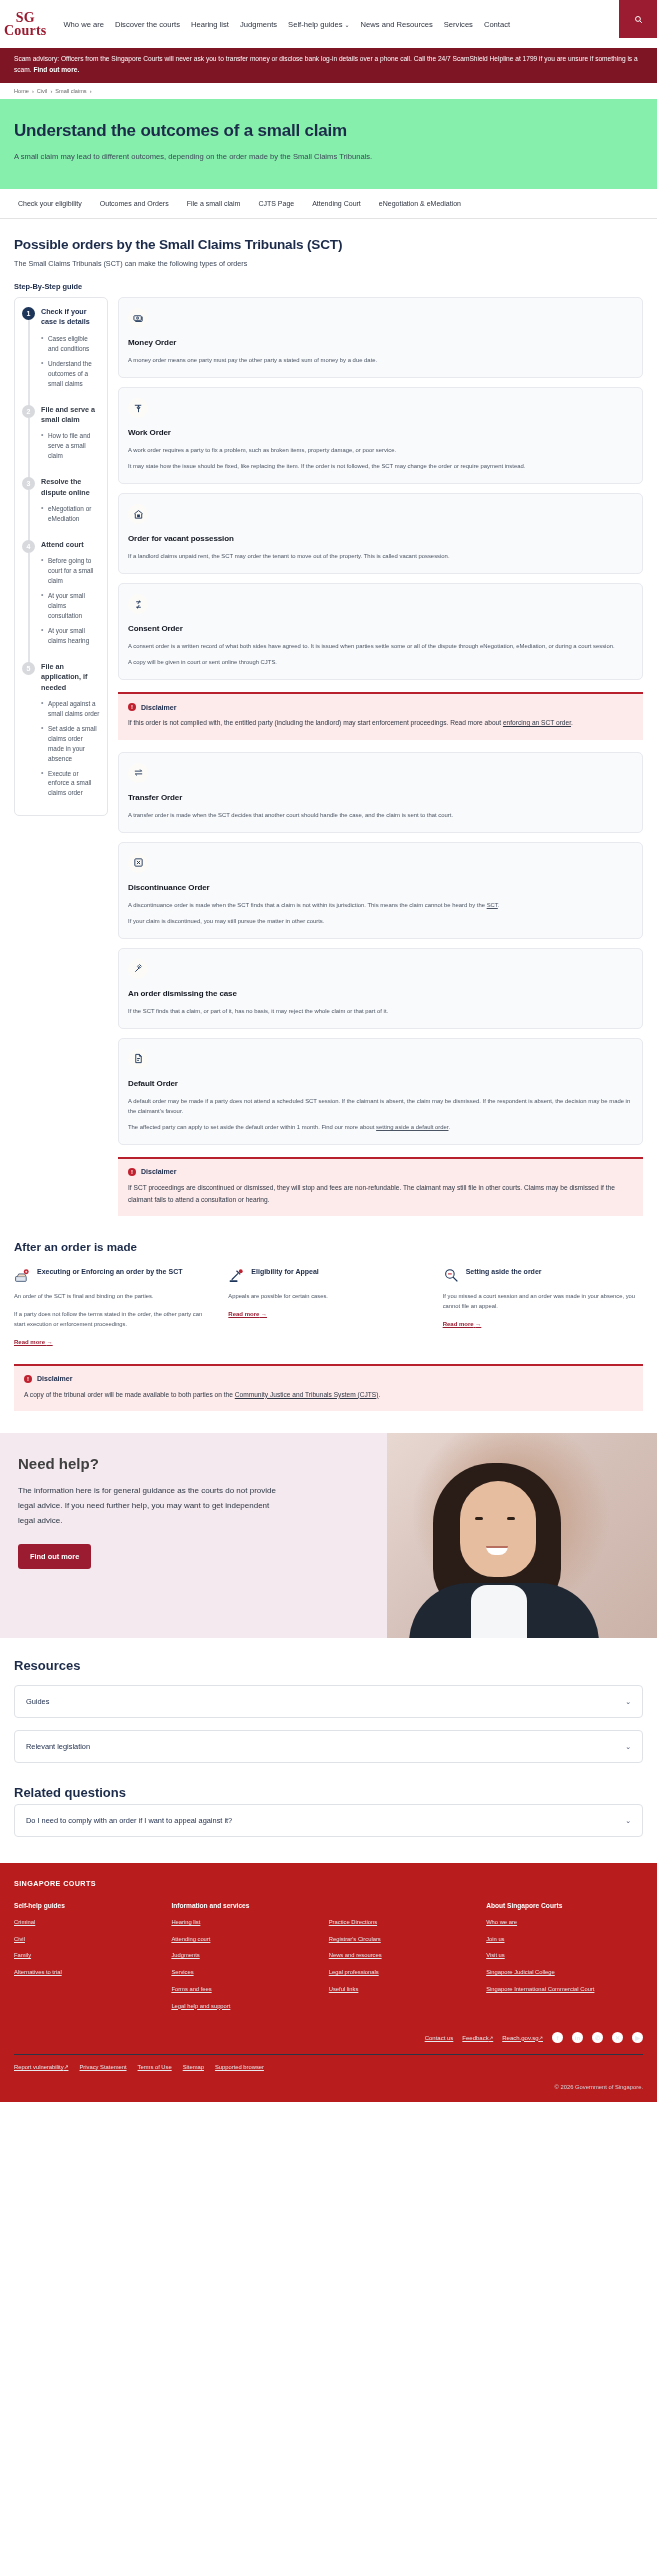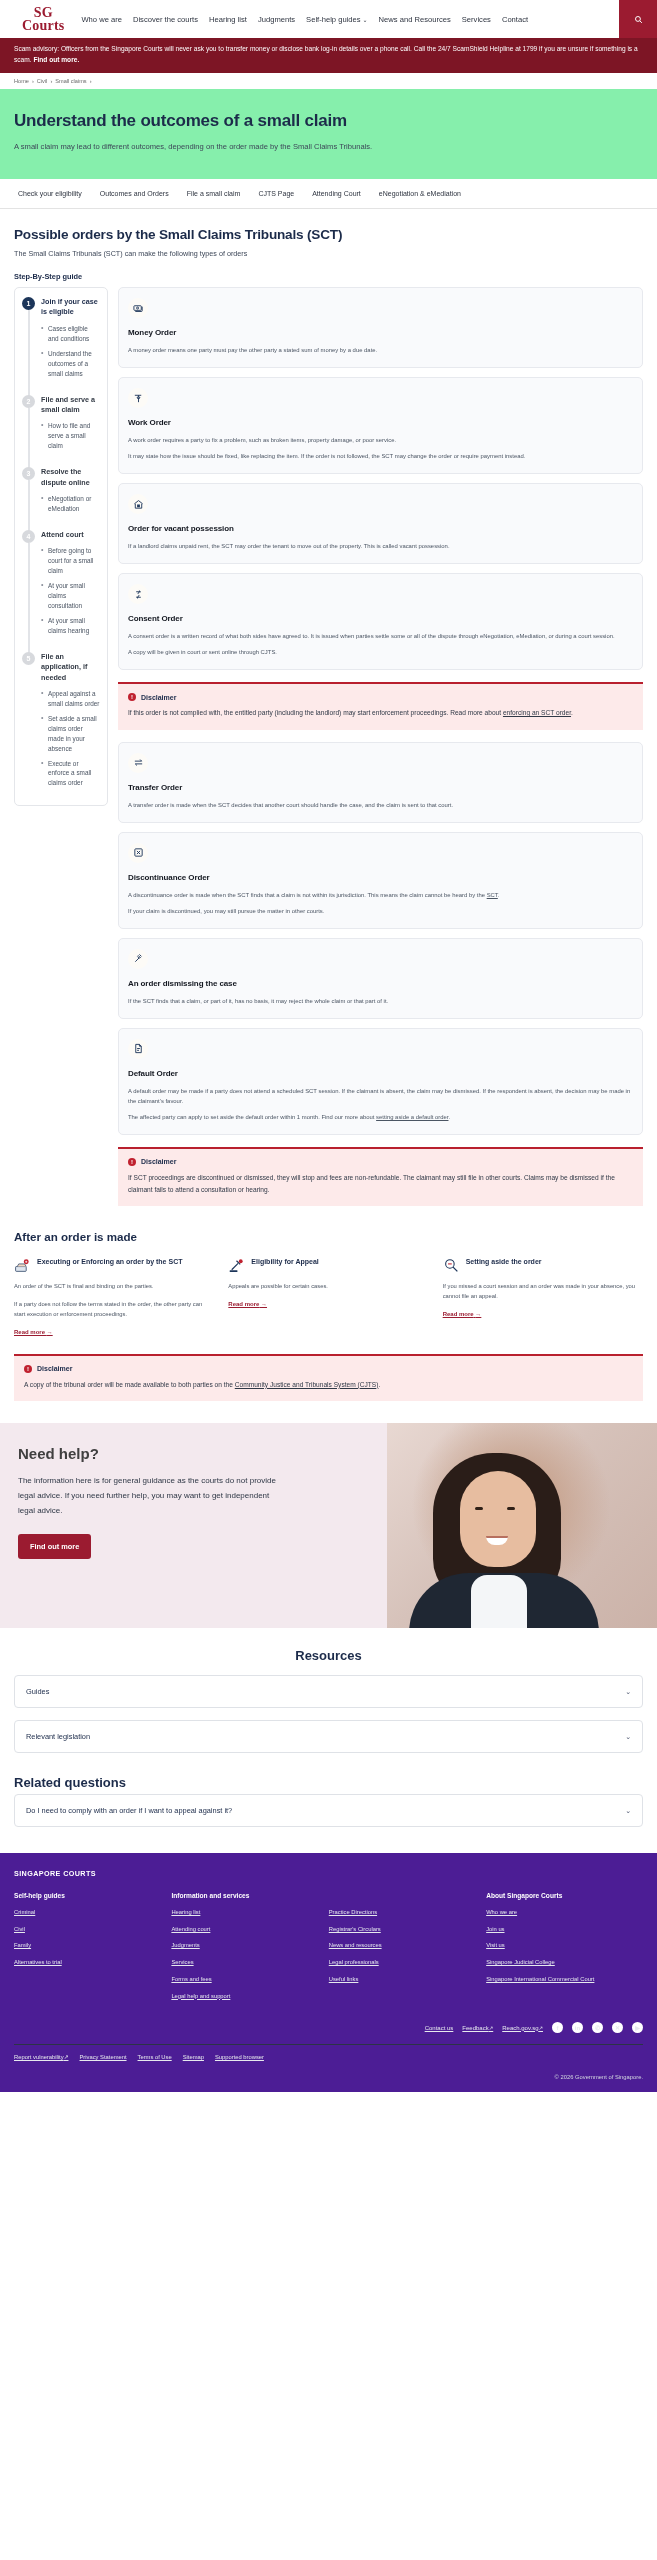--- a/index.html
+++ b/index.html
@@ -7,22 +7,22 @@
   body {
     font-family: "Liberation Sans", sans-serif;
     background: #ffffff;
     color: #1c2b4a;
     -webkit-font-smoothing: antialiased;
   }
   .page { width: 657px; position: relative; overflow: hidden; }
 
   
   .topnav {
-    height: 38px; display: flex; align-items: center;
-    background: #fff; padding-left: 22px; position: relative;
+    height: 48px; display: flex; align-items: center;
+    background: #fff; padding-left: 4px; position: relative;
   }
   .logo { font-family: "Liberation Serif", serif; color: #9b1b30; font-weight: 700;
           line-height: 0.95; font-size: 14px; text-align: center; letter-spacing: .2px; }
   .navlinks { display: flex; align-items: center; gap: 11px; margin-left: 17px; }
   .navlinks a { color: #2e3440; font-size: 7.6px; text-decoration: none; white-space: nowrap; }
   .caret { font-size: 6px; margin-left: 2px; color: #2e3440; }
   .searchbtn {
     position: absolute; right: 0; top: 0; width: 38px; height: 38px;
     background: #9b1b30; display: flex; align-items: center; justify-content: center;
   }
@@ -160,34 +160,34 @@
       background:#1f2733; border-radius: 70px 70px 0 0; }
   .nh-photo .shirt { position:absolute; left:84px; top:152px; width:56px; height:58px;
       background:#f4f6f8; border-radius: 16px 16px 0 0; }
   .nh-photo .eye1, .nh-photo .eye2 { position:absolute; width:8px; height:3px; background:#2f2017; border-radius:3px; }
   .nh-photo .eye1 { left:88px; top:84px; }
   .nh-photo .eye2 { left:120px; top:84px; }
   .nh-photo .mouth { position:absolute; left:99px; top:113px; width:22px; height:9px;
       background:#fff; border-radius: 0 0 12px 12px; border-top:2px solid #b7705f; }
 
   
-  .res { padding: 20px 14px 0 14px; text-align: center; }
+  .res { padding: 20px 14px 0 14px; }
   .res h2 { font-size: 13px; font-weight: 700; color: #1c2b4a; }
   .acc {
     margin-top: 12px; border: 1px solid #dfe2e7; border-radius: 4px; background: #fff;
     padding: 11px 11px; display: flex; align-items: center; justify-content: space-between;
     font-size: 7.4px; color: #1c2b4a; cursor: pointer;
   }
   .acc .chev { font-size: 7px; color: #46506a; }
   .rq { padding: 22px 14px 0 14px; }
   .rq h2 { font-size: 13px; font-weight: 700; color: #1c2b4a; }
   .rq .acc { margin-top: 4px; }
 
   
-  .footer { margin-top: 26px; background: #4c1d95; color: #fff; padding: 16px 14px 12px 14px; }
+  .footer { margin-top: 26px; background: #b91c1c; color: #fff; padding: 16px 14px 12px 14px; }
   .f-brand { font-size: 7.2px; font-weight: 700; letter-spacing: .4px; margin-bottom: 14px; }
   .f-cols { display: grid; grid-template-columns: 1fr 1fr 1fr 1.05fr; gap: 8px; }
   .f-cols h5 { font-size: 6.6px; font-weight: 700; margin-bottom: 9px; color: #fff; }
   .f-cols a {
     display: block; font-size: 5.8px; color: #e6e9ee; text-decoration: underline;
     margin-bottom: 8px; line-height: 1.5;
   }
   .f-social { display: flex; align-items: center; justify-content: flex-end; gap: 9px; margin-top: 14px; }
   .f-social a { font-size: 6px; color: #e6e9ee; text-decoration: underline; }
   .f-social .ext { font-size: 5.4px; }
@@ -257,21 +257,21 @@
     <div class="sbs-title">Step-By-Step guide</div>
 
     <div class="cols">
 
       <div class="leftcol">
         <div class="stepper">
 
           <div class="step active">
             <div class="line"></div>
             <div class="bullet">1</div>
-            <div class="step-title">Join if your case is eligible</div>
+            <div class="step-title">Check if your case is details</div>
             <ul>
               <li>Cases eligible and conditions</li>
               <li>Understand the outcomes of a small claims</li>
             </ul>
           </div>
 
           <div class="step dim">
             <div class="line"></div>
             <div class="bullet">2</div>
             <div class="step-title">File and serve a small claim</div>

